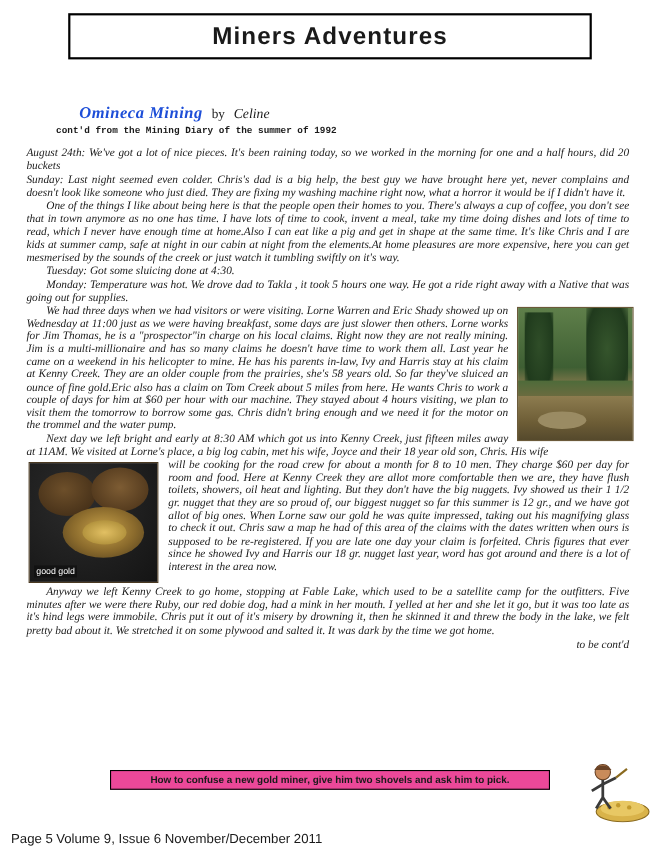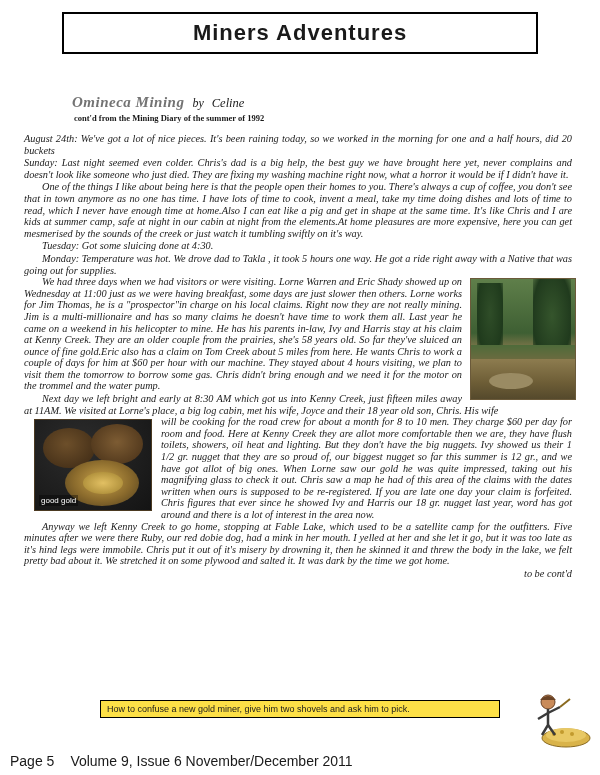--- a/index.html
+++ b/index.html
@@ -44,36 +44,35 @@
     display: flex;
     align-items: baseline;
     gap: 8px;
   }
   .byline-title {
     font-family: "Liberation Serif", serif;
     font-style: italic;
     font-weight: bold;
     font-size: 15px;
     letter-spacing: 0.5px;
-    color: #737373;
+    color: #1d4ed8;
   }
   .byline-by {
     font-family: "Liberation Serif", serif;
-    font-style: italic;
     font-size: 12px;
   }
   .byline-author {
     font-family: "Liberation Serif", serif;
     font-style: italic;
     font-size: 12.5px;
     margin-top: 30px;
   }
   .subline {
-    margin: 2px 0 0 64px;
-    font-family: Liberation Serif, serif;
+    margin: 2px 0 0 41px;
+    font-family: Liberation Mono, monospace;
     font-size: 8.5px;
     font-weight: bold;
   }
 
   
   .article {
     margin: 10px 14px 0 14px;
     font-size: 10.3px;
     line-height: 11.6px;
     text-align: justify;
@@ -117,22 +116,22 @@
   }
   .img-right .water {
     position: absolute; left: 0; bottom: 30px; width: 106px; height: 10px;
     background: #8fa0a8; opacity: .8;
   }
 
   
   .img-left {
     float: left;
     width: 118px;
-    height: 92px;
-    margin: 3px 9px 3px 10px;
+    height: 110px;
+    margin: 3px 9px 3px 2px;
     border: 1px solid #4b3a22;
     background: radial-gradient(ellipse at 40% 30%, #2c2c2c, #141414);
     position: relative;
     overflow: hidden;
   }
   .img-left .bowl-a {
     position: absolute; left: 8px; top: 8px; width: 52px; height: 40px;
     border-radius: 50%;
     background: radial-gradient(ellipse at 45% 40%, #6d4f2a, #3a2713);
   }
@@ -165,43 +164,43 @@
   
   .joke-wrap {
     position: absolute;
     left: 100px;
     top: 700px;
     width: 400px;
   }
   .joke-box {
     border: 1.5px solid #000;
     padding: 3px 6px;
-    text-align: left;
+    text-align: center;
     font-family: "Liberation Sans", sans-serif;
     font-size: 9px;
-    font-weight: normal;
-    background: #fde047;
+    font-weight: bold;
+    background: #ec4899;
   }
   .miner-art {
     position: absolute;
     right: 8px;
     top: 690px;
     width: 66px;
     height: 58px;
   }
 
   
   .footer {
     position: absolute;
     left: 10px;
     bottom: 6px;
     font-family: "Liberation Sans", sans-serif;
-    font-size: 14px;
+    font-size: 12px;
     display: flex;
-    gap: 16px;
+    gap: 3px;
     align-items: baseline;
   }
   .footer .pg { font-weight: normal; }
 
   .clearfix::after { content: ""; display: block; clear: both; }
 </style>
 </head>
 <body>
 
 <div class="page">

